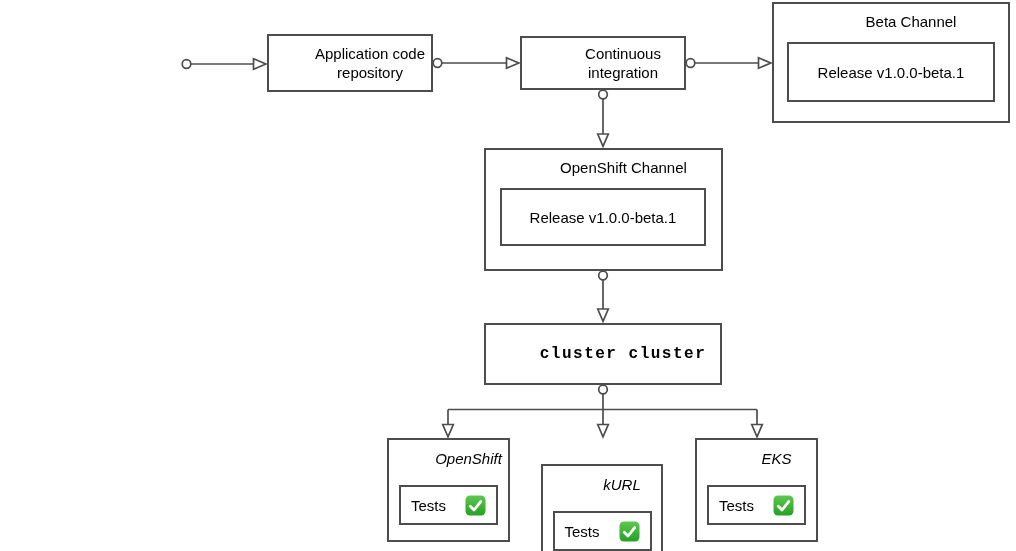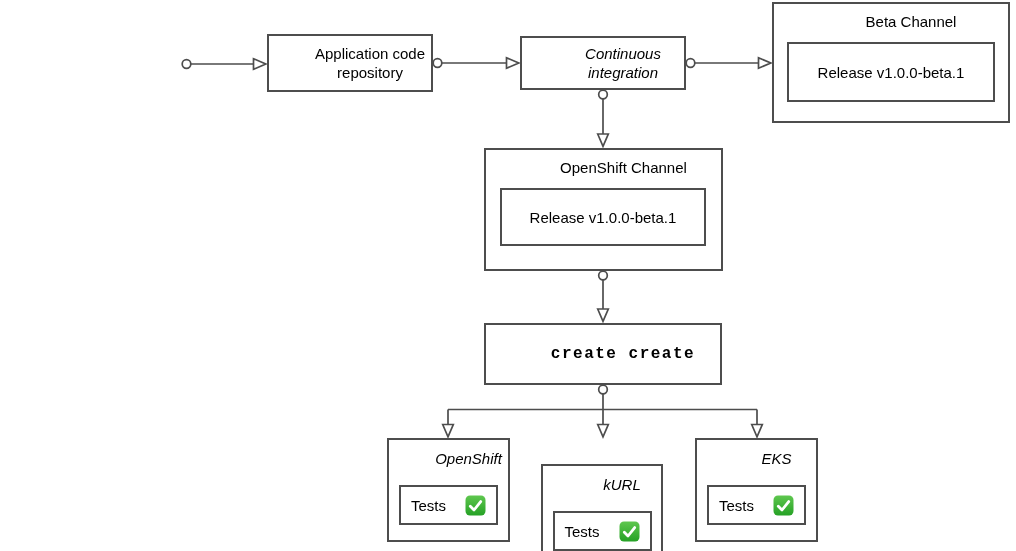--- a/index.html
+++ b/index.html
@@ -75,21 +75,21 @@
     justify-content: center;
     font-size: 15px;
     line-height: 19px;
     text-align: center;
   }
   
   #tag-box   { left: 4px;   top: 39px; width: 178px; height: 50px; }
   #repo-box  { left: 267px; top: 34px; width: 166px; height: 58px; }
   #repo-box span { display: inline-block; width: 132px; }
   #ci-box    { left: 520px; top: 36px; width: 166px; height: 54px; }
-  #ci-box span { display: inline-block; width: 112px; font-style: italic; }
+  #ci-box span { display: inline-block; width: 112px; }
   
   #beta-box  { left: 772px; top: 2px;  width: 238px; height: 121px; }
   #beta-release { left: 13px; top: 38px; width: 208px; height: 60px; }
   
   #temp-box  { left: 484px; top: 148px; width: 239px; height: 123px; }
   #temp-release { left: 14px; top: 38px; width: 206px; height: 58px; }
   
   #cluster-create-box {
     left: 484px; top: 323px; width: 238px; height: 62px;
     font-family: "Liberation Mono", "DejaVu Sans Mono", monospace;
@@ -180,21 +180,21 @@
   </div>
 
   <div class="group" id="temp-box">
     <div class="group-title">OpenShift Channel</div>
     <div class="inner-box" id="temp-release">
       <span>Release v1.0.0-beta.1</span>
     </div>
   </div>
 
   <div class="node" id="cluster-create-box">
-    <span>create create</span>
+    <span>cluster cluster</span>
   </div>
 
   <div class="group cluster" id="openshift-box">
     <div class="group-title">OpenShift</div>
     <div class="inner-box tests-box">
       <span>Tests</span>
       <svg class="check-icon" width="21" height="21" viewBox="0 0 21 21" xmlns="http://www.w3.org/2000/svg">
         <rect x="0.5" y="0.5" width="20" height="20" rx="4.5" fill="url(#checkGrad)"></rect>
         <path d="M5.3,11.3 L9,15 L15.7,6.6" fill="none" stroke="var(--check-mark-white)" stroke-width="2.8" stroke-linecap="round" stroke-linejoin="round"></path>
       </svg>

